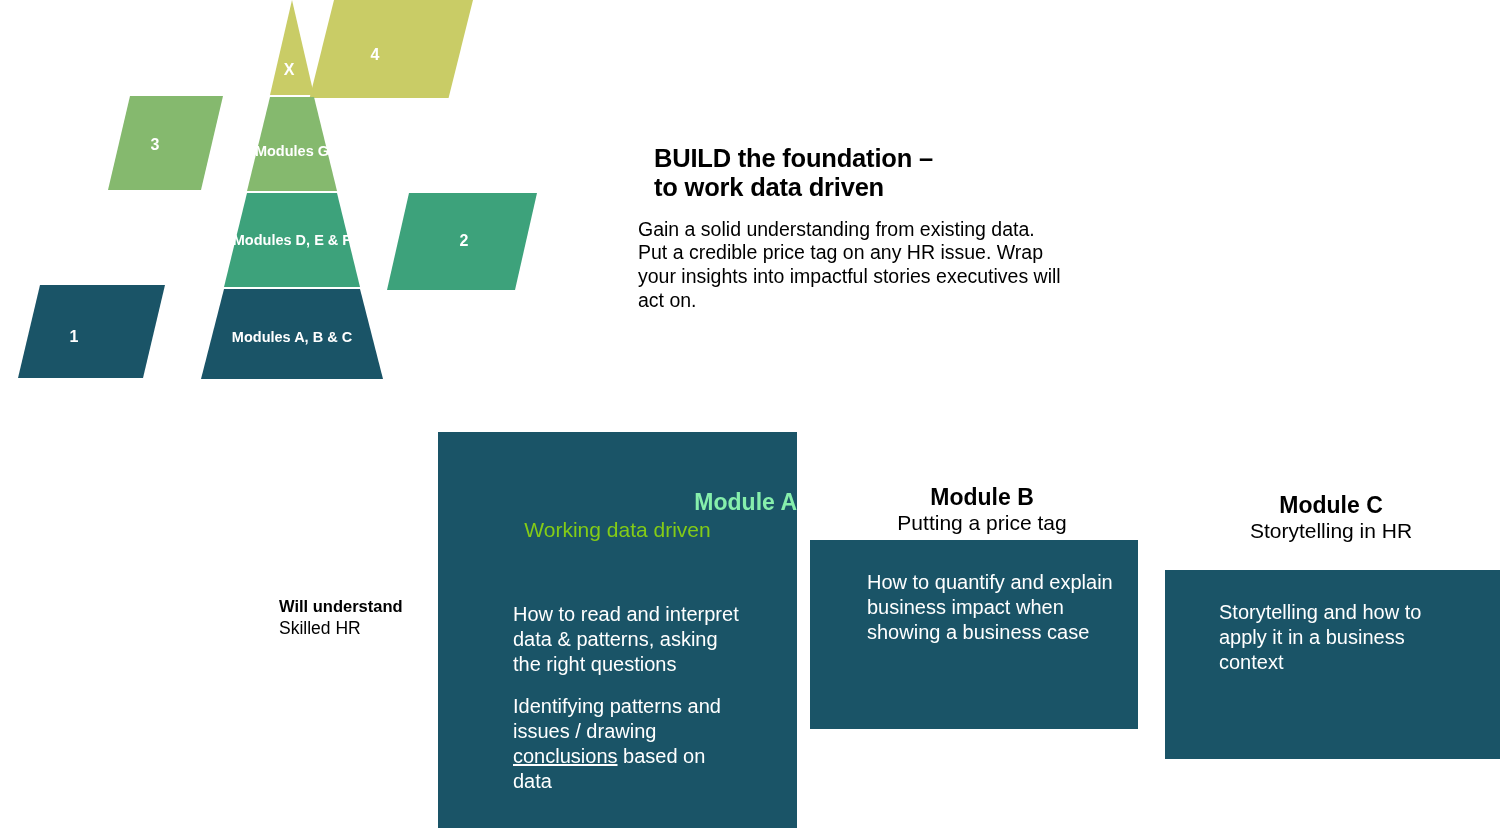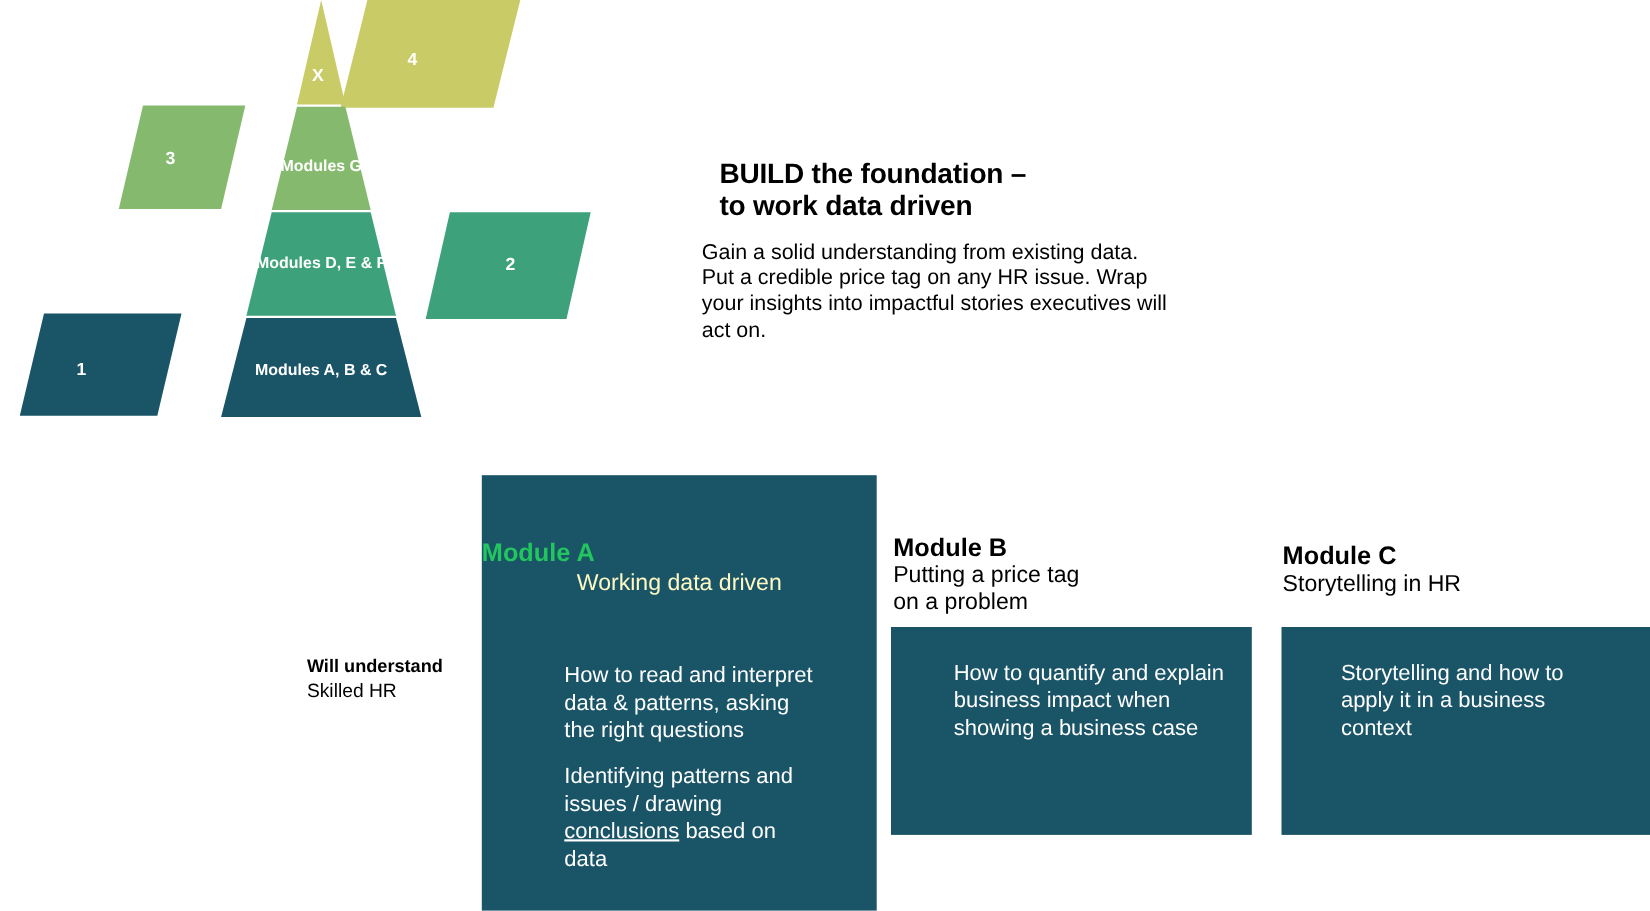--- a/index.html
+++ b/index.html
@@ -76,20 +76,21 @@
     line-height: 1.3;
   }
   .outcome-value {
     font-size: 17.5px;
     line-height: 1.3;
   }
 
   
   .module-heading {
     position: absolute;
+    text-align: center;
     color: #000000;
   }
   .module-heading .m-name {
     display: block;
     font-size: 23px;
     font-weight: bold;
     line-height: 1.18;
   }
   .module-heading .m-sub {
     display: block;
@@ -101,28 +102,28 @@
     position: absolute;
     background: #1a5467;
   }
   .module-card .card-inner {
     position: absolute;
   }
   .module-card .m-name-in {
     display: block;
     font-size: 23px;
     font-weight: bold;
-    color: #22c55e;
-    text-align: left;
+    color: #86efac;
+    text-align: right;
     line-height: 1.2;
   }
   .module-card .m-sub-in {
     display: block;
     font-size: 21px;
-    color: #fef9c3;
+    color: #84cc16;
     text-align: center;
     line-height: 1.2;
     white-space: pre-line;
   }
   .card-points {
     position: absolute;
     color: #ffffff;
     font-size: 20px;
     line-height: 1.26;
   }
@@ -186,21 +187,21 @@
     <div class="card-point">How to read and interpret data &amp; patterns, asking the right questions</div>
     <div class="card-point">Identifying patterns and issues / drawing <span class="u">conclusions</span> based on data</div>
   </div>
 </div>
 
 <div class="module-heading" id="head-b" style="left:812px; top:484px; width:340px;">
   <span class="m-name">Module B</span>
   <span class="m-sub">Putting a price tag
 on a problem</span>
 </div>
-<div class="module-card" id="card-b" style="left:810px; top:570px; width:328px; height:189px;">
+<div class="module-card" id="card-b" style="left:810px; top:540px; width:328px; height:189px;">
   <div class="card-points" style="left:57px; top:30px; width:250px;">
     <div class="card-point">How to quantify and explain business impact when showing a business case</div>
   </div>
 </div>
 
 <div class="module-heading" id="head-c" style="left:1166px; top:492px; width:330px;">
   <span class="m-name">Module C</span>
   <span class="m-sub">Storytelling in HR</span>
 </div>
 <div class="module-card" id="card-c" style="left:1165px; top:570px; width:345px; height:189px;">

